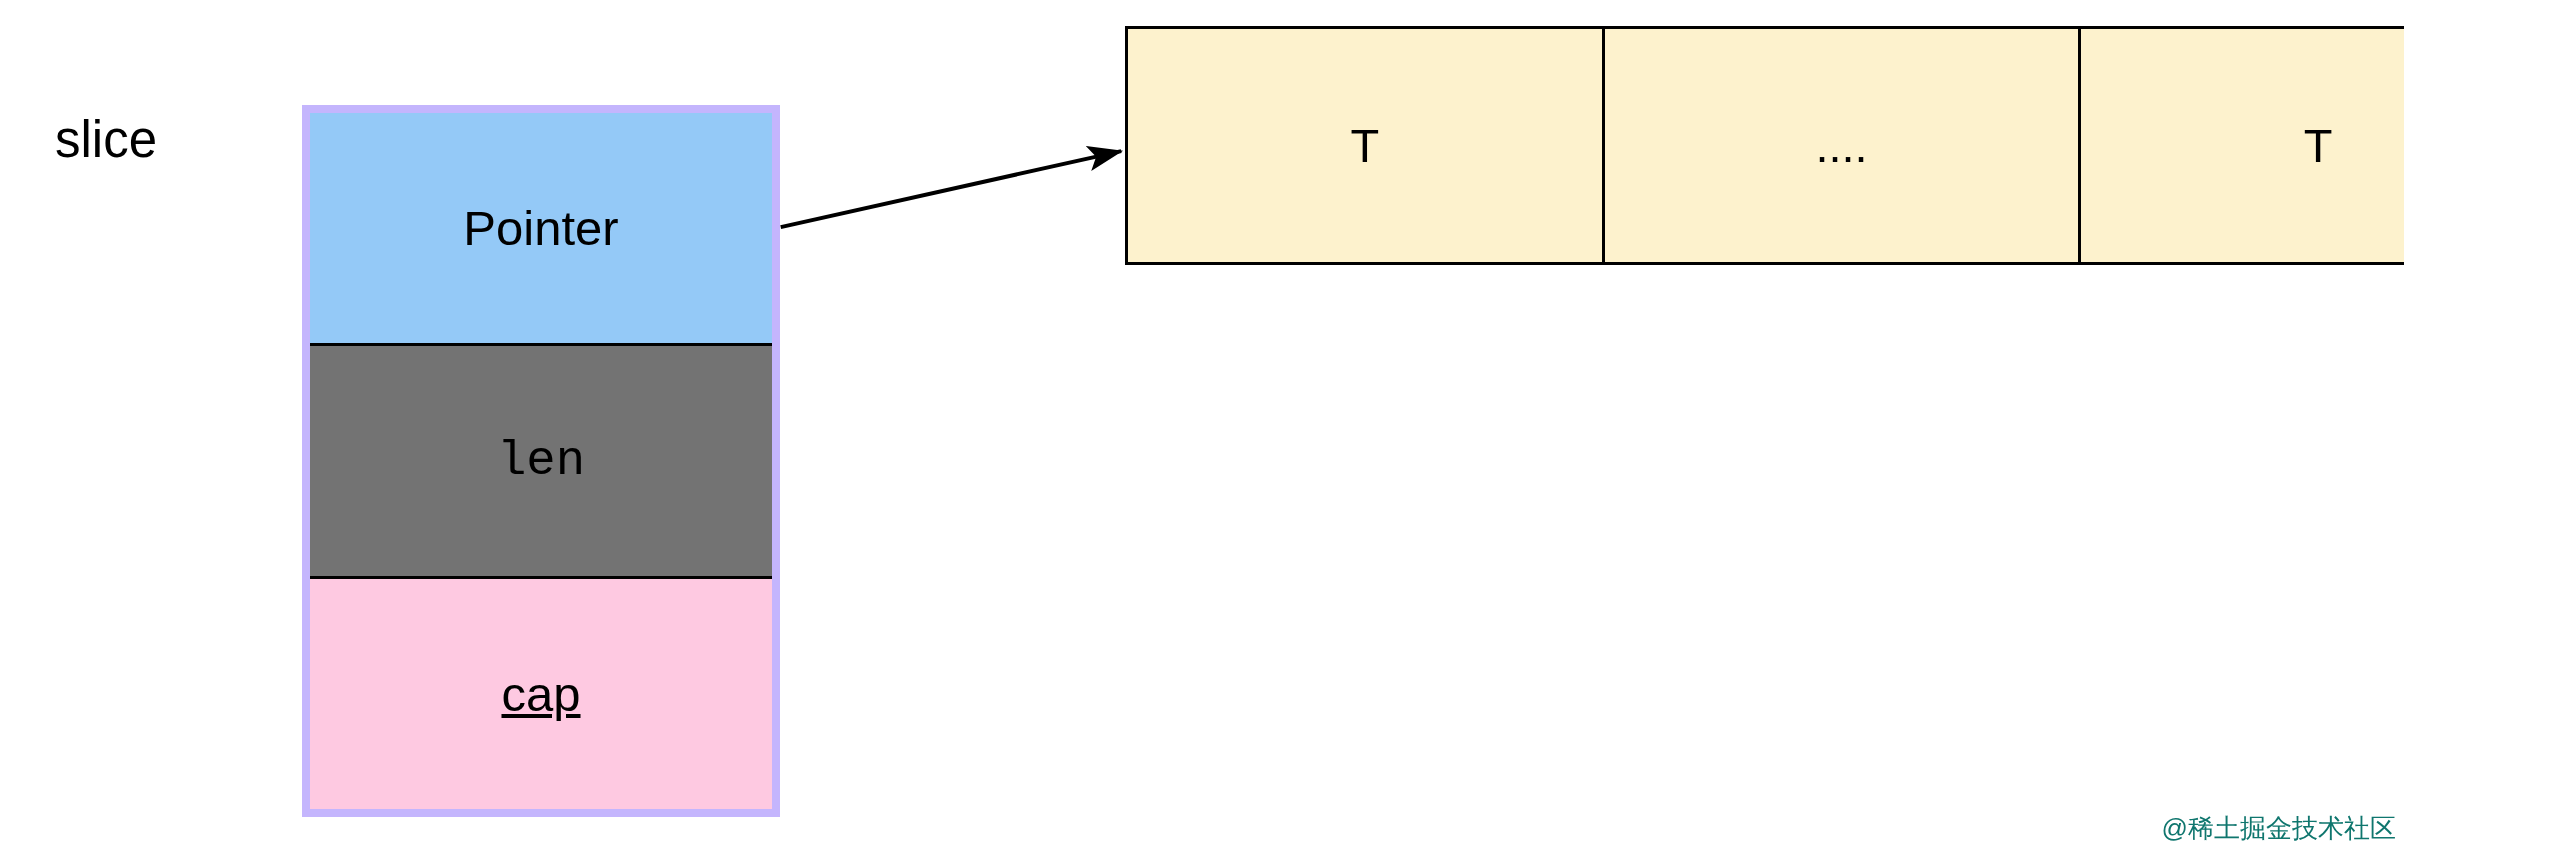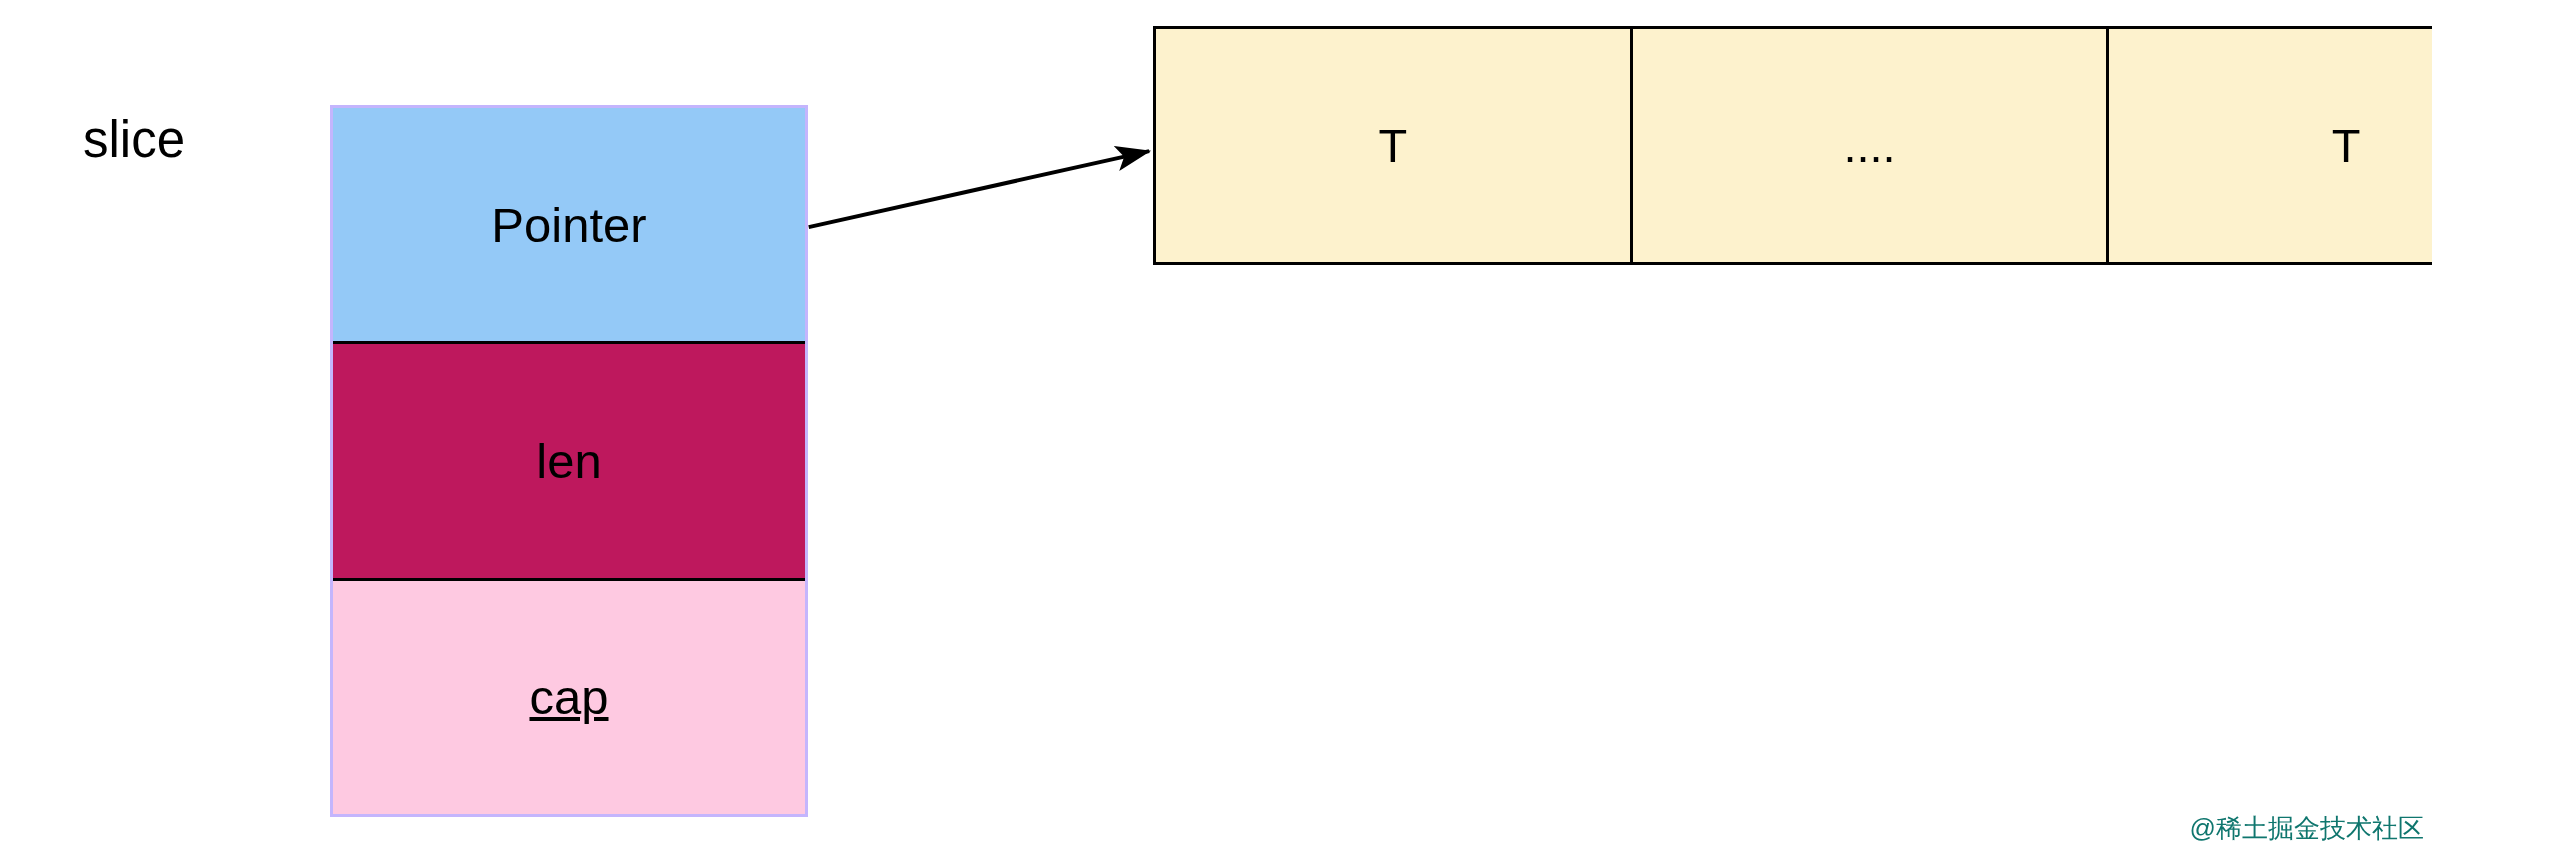--- a/index.html
+++ b/index.html
@@ -8,21 +8,20 @@
     background: #ffffff;
   }
   .canvas {
     position: relative;
     width: 2404px;
     height: 847px;
     background: #ffffff;
     overflow: hidden;
     font-family: "Liberation Sans", sans-serif;
     color: #000000;
-    margin-left: 28px;
   }
 
   
   .slice-label {
     position: absolute;
     left: 55px;
     top: 114px;
     font-size: 51px;
     line-height: 1;
     color: #000000;
@@ -31,21 +30,21 @@
 
   
   .struct {
     position: absolute;
     left: 302px;
     top: 105px;
     width: 478px;
     height: 712px;
     display: flex;
     flex-direction: column;
-    border: 3px solid #c4b5fd;
+    border: 8px solid #c4b5fd;
     box-sizing: border-box;
   }
   .struct-row {
     flex: 1 1 0;
     display: flex;
     align-items: center;
     justify-content: center;
     font-size: 49px;
     border-bottom: 3px solid #000000;
     box-sizing: border-box;
@@ -103,21 +102,21 @@
 <body>
 
 <div class="canvas">
 
   <div class="slice-label">slice</div>
 
   <div class="struct">
     <div class="struct-row" style="background-color: rgb(148, 201, 247);">
       <span>Pointer</span>
     </div>
-    <div class="struct-row" style="background-color: #be185d;">
+    <div class="struct-row" style="background-color: #737373; font-family: Liberation Mono, monospace;">
       <span>len</span>
     </div>
     <div class="struct-row" style="background-color: rgb(254, 201, 225); text-decoration: underline;">
       <span>cap</span>
     </div>
   </div>
 
   <svg class="arrow-layer" viewBox="0 0 2610 858" xmlns="http://www.w3.org/2000/svg">
     <defs>
       <marker id="arrowhead" markerUnits="userSpaceOnUse" markerWidth="40" markerHeight="32" refX="34" refY="14" orient="auto">

